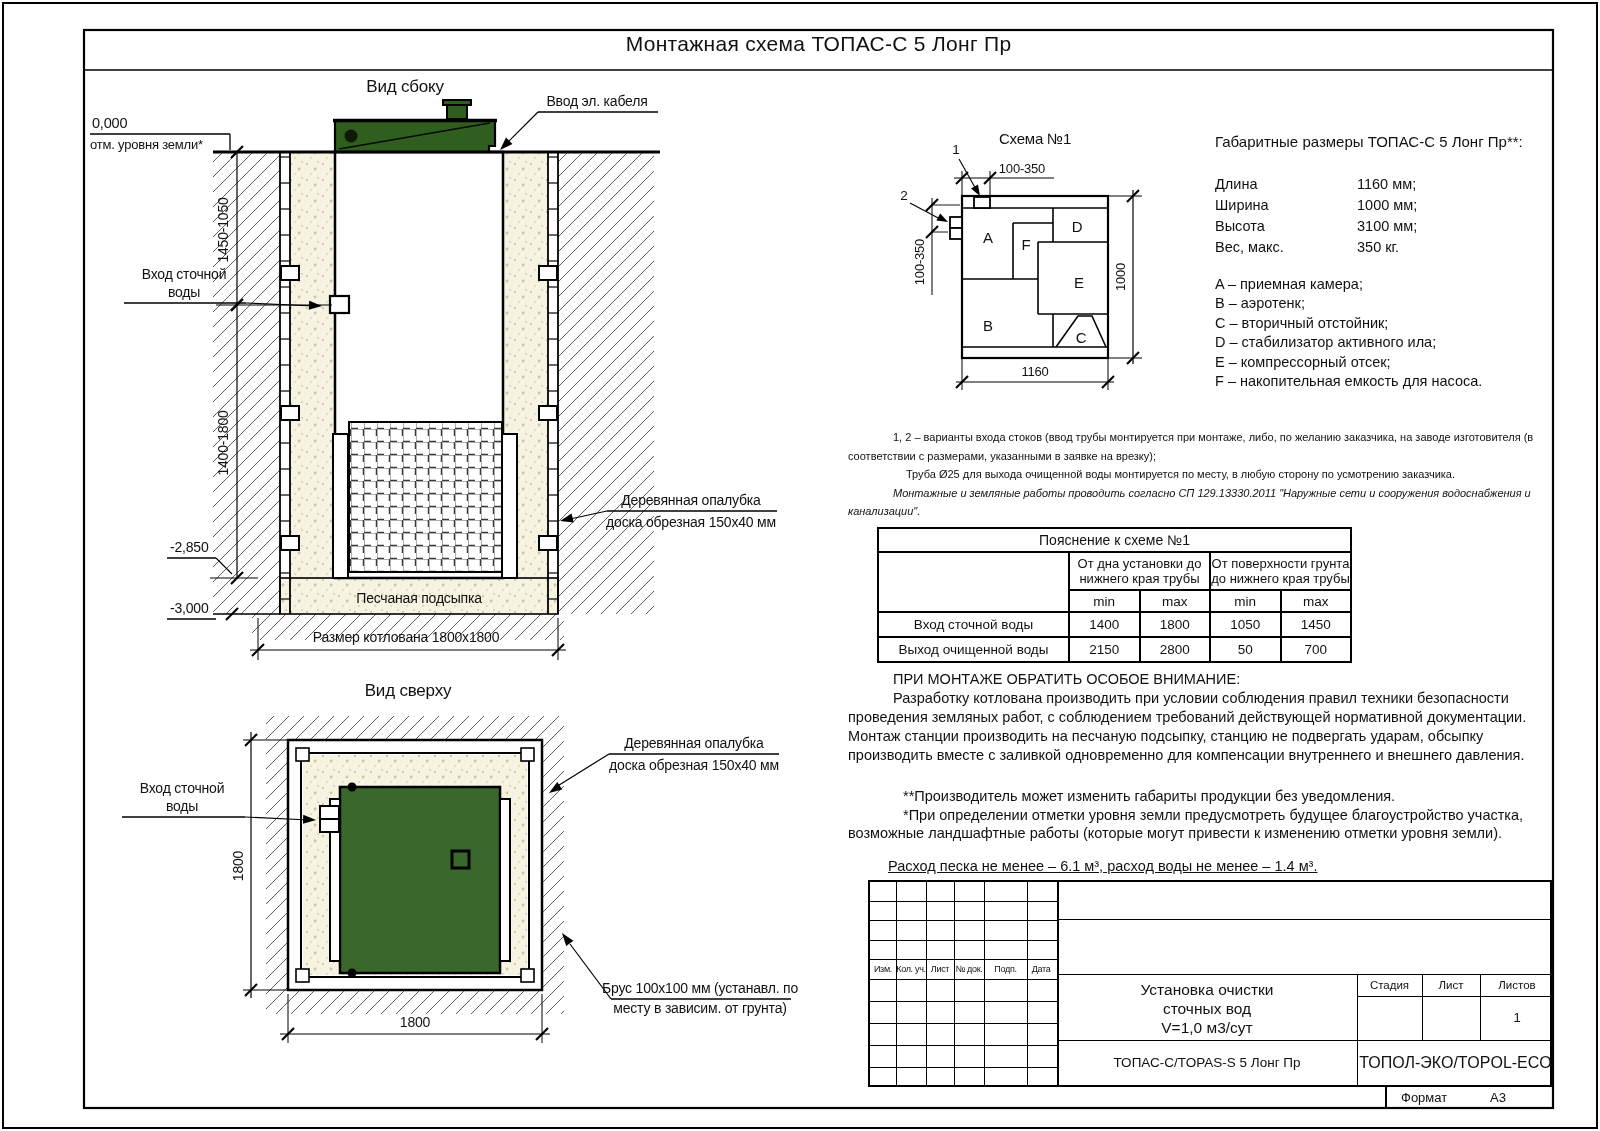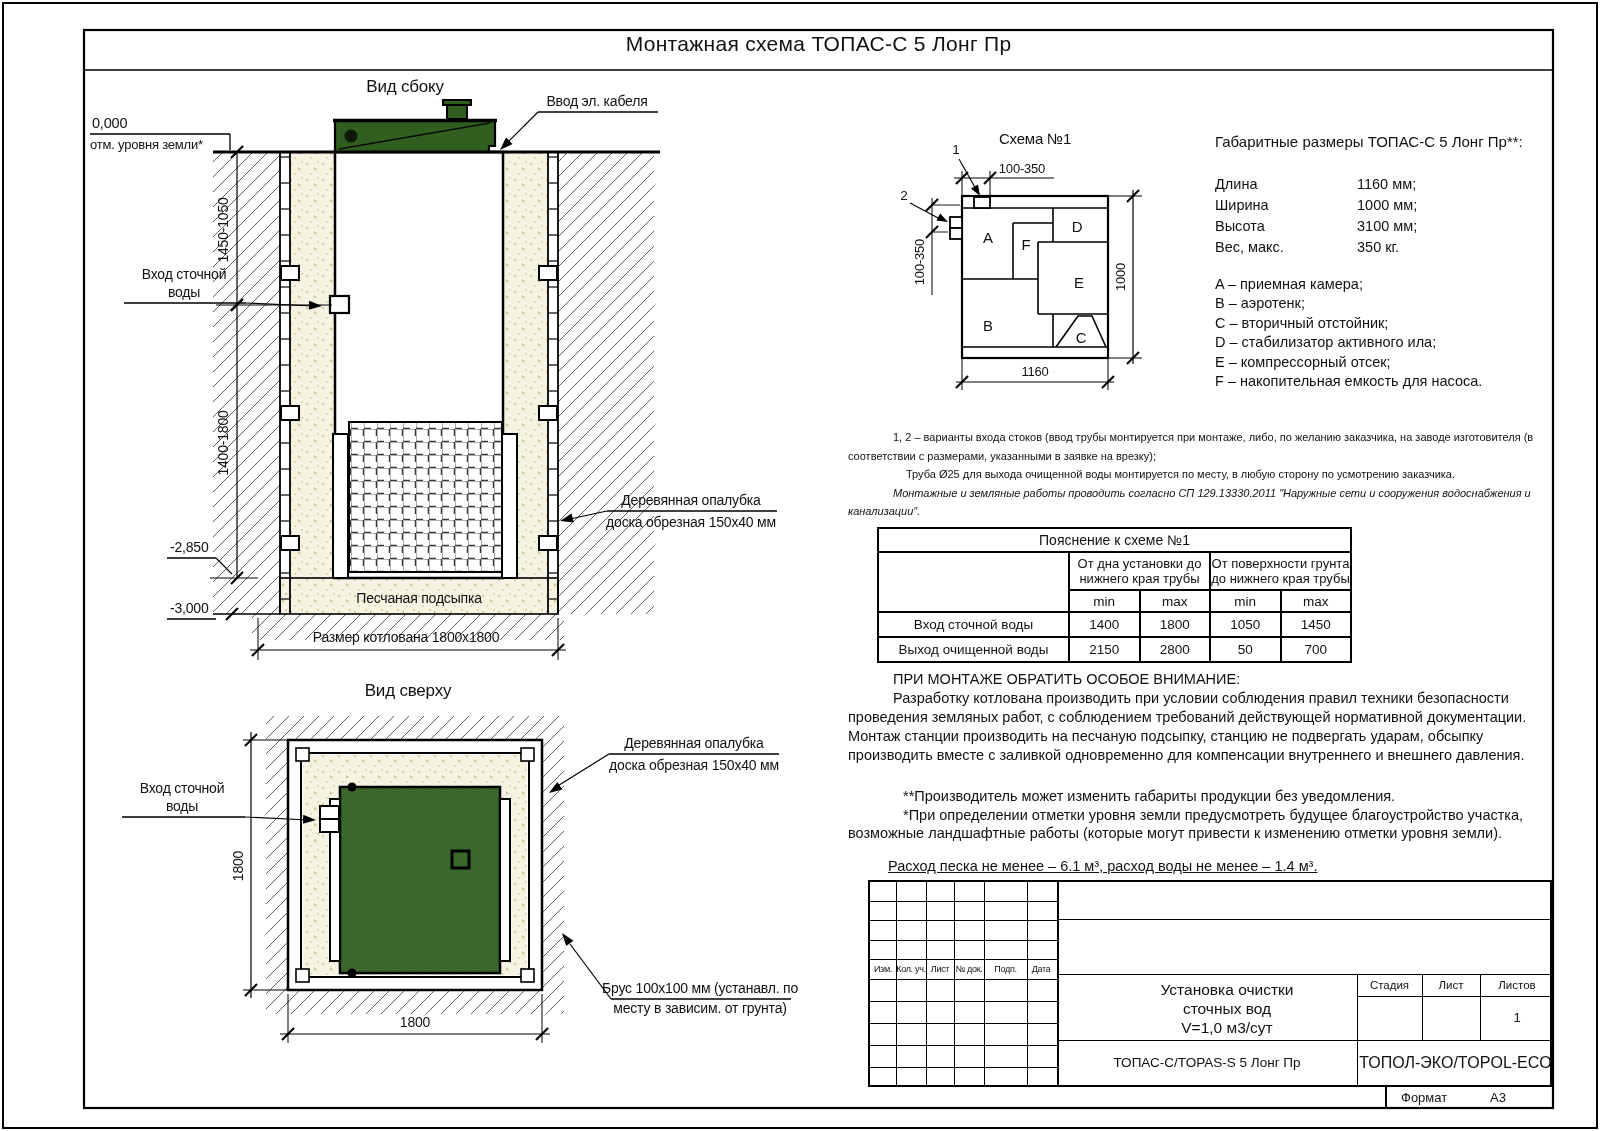--- a/index.html
+++ b/index.html
@@ -39,21 +39,21 @@
   .footnotes p{margin:0;text-indent:55px;}
   .consumption{position:absolute;left:888px;top:858px;font-size:14.5px;text-decoration:underline;}
 
   .stamp{position:absolute;left:868px;top:880px;width:684px;height:207px;
          border:2px solid #000;box-sizing:border-box;}
   .stamp .abs{position:absolute;}
   .hl{position:absolute;height:0;border-top:1.6px solid #000;}
   .vl{position:absolute;width:0;border-left:1.6px solid #000;}
   .rh{position:absolute;top:79px;height:16px;font-size:9px;letter-spacing:-0.3px;
       text-align:center;line-height:16px;overflow:hidden;}
-  .doc-title{left:187px;top:94px;width:300px;text-align:center;font-size:15.5px;line-height:19px;padding-top:4px;padding-left:20px;}
+  .doc-title{left:187px;top:94px;width:300px;text-align:center;font-size:15.5px;line-height:19px;padding-top:4px;}
   .doc-title span{display:block;}
   .model{left:187px;top:158px;width:300px;height:45px;line-height:45px;text-align:center;font-size:13.5px;}
   .shead{height:22px;line-height:22px;text-align:center;font-size:11.5px;top:92px;}
   .sheets-value{left:610px;top:114px;width:74px;height:44px;line-height:44px;text-align:center;font-size:13px;}
   .brand{left:487px;top:158px;width:197px;height:45px;line-height:45px;text-align:center;font-size:16px;}
   .format-box{position:absolute;left:1385px;top:1087px;width:168px;height:21px;
               border-left:2px solid #000;font-size:13px;}
   .format-box span{position:absolute;line-height:21px;}
 </style>
 </head>

